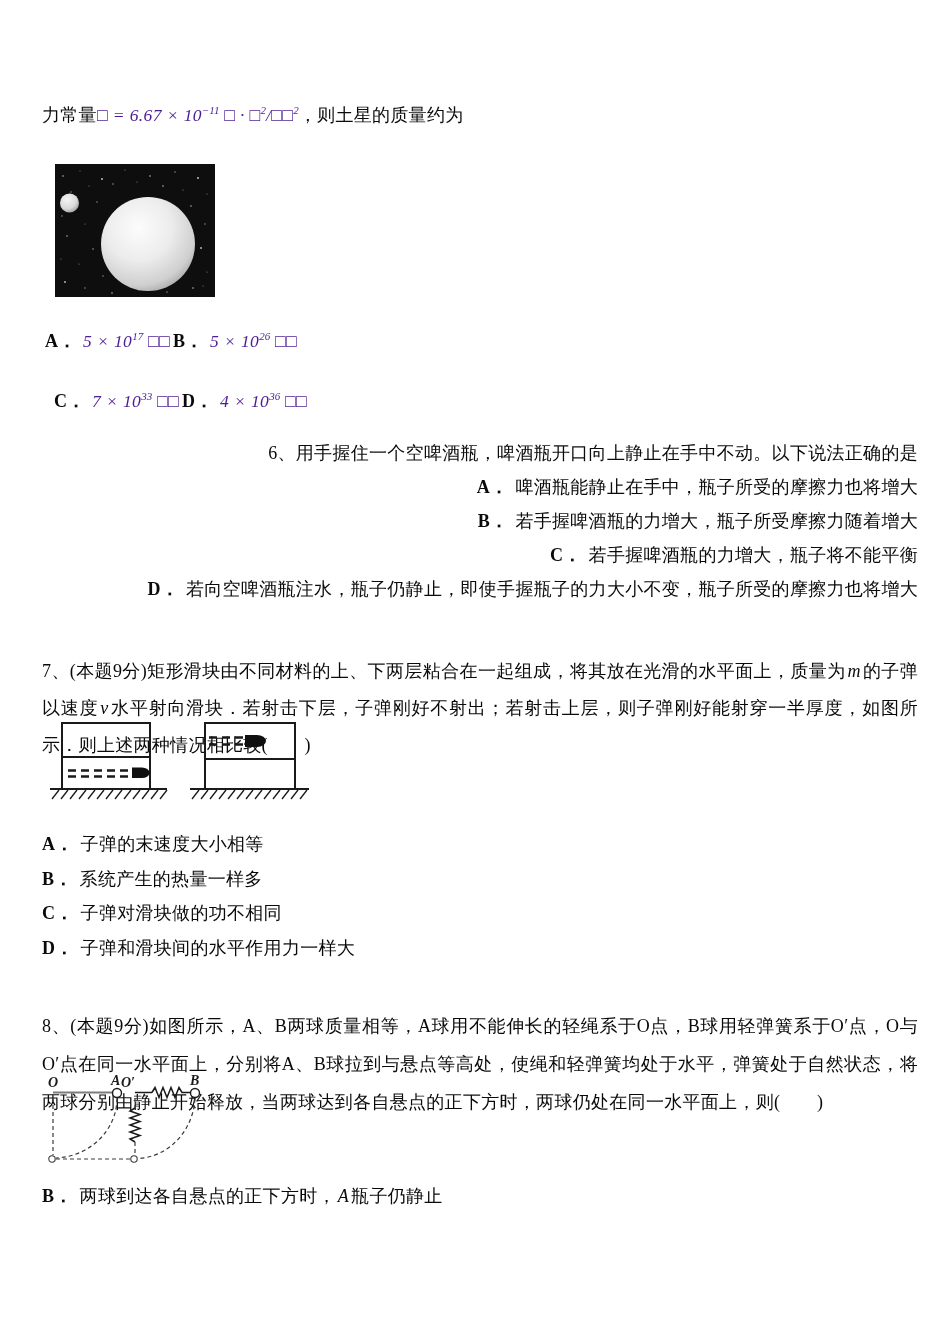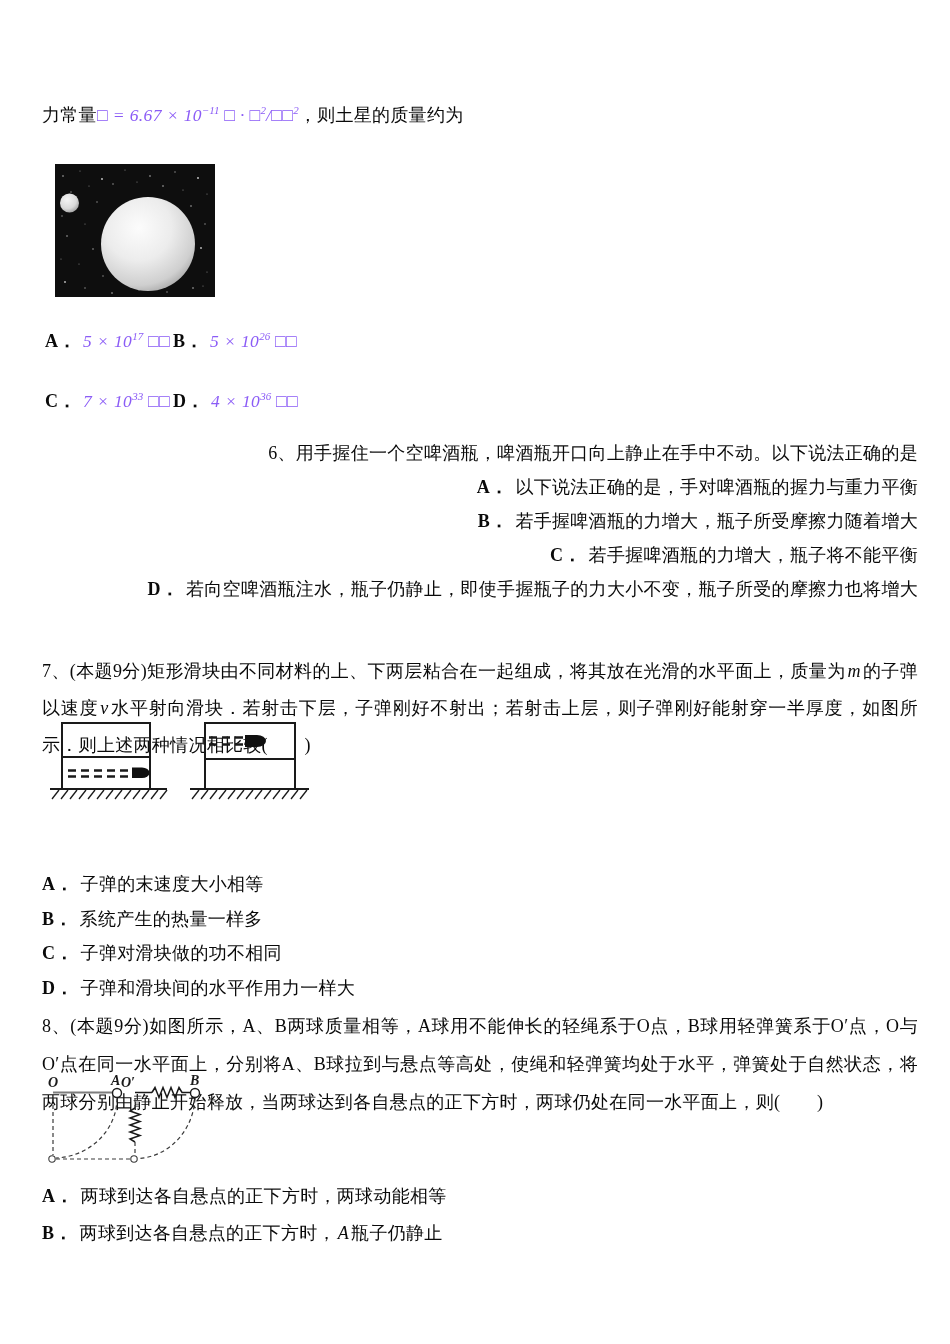--- a/index.html
+++ b/index.html
@@ -4,28 +4,28 @@
 <style>
   html,body { margin:0; padding:0; background:#ffffff; }
   .page {
     position:relative; width:950px; height:1344px; background:#ffffff;
     font-family:"Liberation Serif", serif; color:#0a0a0a; overflow:hidden;
   }
   .abs { position:absolute; }
   .cjk { font-size:18px; letter-spacing:0.3px; }
   .math {
     font-family:"Liberation Serif", serif; font-style:italic;
-    font-size:17.5px; color:#8b5cf6; letter-spacing:0.4px; white-space:nowrap;
+    font-size:17.5px; color:#4c1d95; letter-spacing:0.4px; white-space:nowrap;
   }
   .math sup { font-size:11px; font-style:italic; letter-spacing:0; }
   .opt-letter { font-weight:bold; font-size:18px; margin-right:7px; }
   .q5row { height:30px; line-height:30px; }
   .q5cell { position:absolute; top:0; white-space:nowrap; }
   .stack34 { line-height:34px; }
-  .stack345 { line-height:34.5px;margin-top:40px; }
+  .stack345 { line-height:34.5px; }
   .stack37 { line-height:37px; }
   .para { text-align:justify;margin-top:45px; }
   .ivar { font-style:italic; font-family:"Liberation Serif", serif; padding:0 2px; }
   svg text.dlabel {
     font-family:"Liberation Serif", serif; font-style:italic; font-weight:bold;
     font-size:14px; fill:#1a1a1a;
   }
 </style>
 </head>
 <body>
@@ -93,32 +93,32 @@
 
   <div class="abs q5row" style="left:0; top:321px; width:950px;">
     <div class="q5cell" style="left:45px;">
       <span class="opt-letter">A．</span><span class="math"><span>5 × 10</span><sup>17</sup><span> □□</span></span>
     </div>
     <div class="q5cell" style="left:173px;">
       <span class="opt-letter">B．</span><span class="math"><span>5 × 10</span><sup>26</sup><span> □□</span></span>
     </div>
   </div>
 
-  <div class="abs q5row" style="left:0; top:381px; width:929px;">
+  <div class="abs q5row" style="left:9px; top:381px; width:929px;">
     <div class="q5cell" style="left:45px;">
       <span class="opt-letter">C．</span><span class="math"><span>7 × 10</span><sup>33</sup><span> □□</span></span>
     </div>
     <div class="q5cell" style="left:173px;">
       <span class="opt-letter">D．</span><span class="math"><span>4 × 10</span><sup>36</sup><span> □□</span></span>
     </div>
   </div>
 
   <div class="abs cjk stack34" style="left:42px; top:436px; width:876px;text-align:right;">
     <div><span>6、</span><span>用手握住一个空啤酒瓶，啤酒瓶开口向上静止在手中不动。以下说法正确的是</span></div>
-    <div><span class="opt-letter">A．</span><span>以下说法正确的是，手对啤酒瓶的握力与重力平衡</span></div>
+    <div><span class="opt-letter">A．</span><span>啤酒瓶能静止在手中，瓶子所受的摩擦力也将增大</span></div>
     <div><span class="opt-letter">B．</span><span>若手握啤酒瓶的力增大，瓶子所受摩擦力随着增大</span></div>
     <div><span class="opt-letter">C．</span><span>若手握啤酒瓶的力增大，瓶子将不能平衡</span></div>
     <div><span class="opt-letter">D．</span><span>若向空啤酒瓶注水，瓶子仍静止，即使手握瓶子的力大小不变，瓶子所受的摩擦力也将增大</span></div>
   </div>
 
   <div class="abs cjk stack37 para" style="left:42px; top:608px; width:876px;">
     <span>7、</span><span>(本题9分)矩形滑块由不同材料的上、下两层粘合在一起组成，将其放在光滑的水平面上，质量为</span><span class="ivar">m</span><span>的子弹以速度</span><span class="ivar">v</span><span>水平射向滑块．若射击下层，子弹刚好不射出；若射击上层，则子弹刚好能射穿一半厚度，如图所示．则上述两种情况相比较(　　)</span>
   </div>
 
   <svg class="abs" style="left:45px; top:716px;" width="270" height="92" viewBox="0 0 270 92" role="img">
@@ -206,17 +206,16 @@
       <circle cx="150" cy="23" r="4.5" fill="#ffffff" stroke="#1a1a1a" stroke-width="1.4"></circle>
       <line x1="90" y1="28" x2="90" y2="38" stroke="#3a3a3a" stroke-width="1.2" stroke-dasharray="4 3"></line>
       <polyline points="90,38 85,41 95,44.5 85,48 95,51.5 85,55 95,58.5 85,62 95,65.5 85,69 90,72" fill="none" stroke="#1a1a1a" stroke-width="1.5"></polyline>
       <line x1="90" y1="72" x2="90" y2="85" stroke="#3a3a3a" stroke-width="1.2" stroke-dasharray="4 3"></line>
       <path d="M 150 28.5 A 60 64 0 0 1 93.5 88.5" fill="none" stroke="#3a3a3a" stroke-width="1.2" stroke-dasharray="4 3"></path>
       <circle cx="89" cy="89" r="3.2" fill="#ffffff" stroke="#3a3a3a" stroke-width="1.1"></circle>
     </g>
   </svg>
 
   <div class="abs cjk" style="left:42px; top:1178px; width:876px; line-height:37px;">
-    <div><span class="opt-letter">A．</span><span>两球到达各自悬点的正下方时，两球动能相等</span></div>
     <div><span class="opt-letter">B．</span><span>两球到达各自悬点的正下方时，</span><span class="ivar">A</span><span>瓶子仍静止</span></div>
   </div>
 
 </div>
 
 </body></html>

